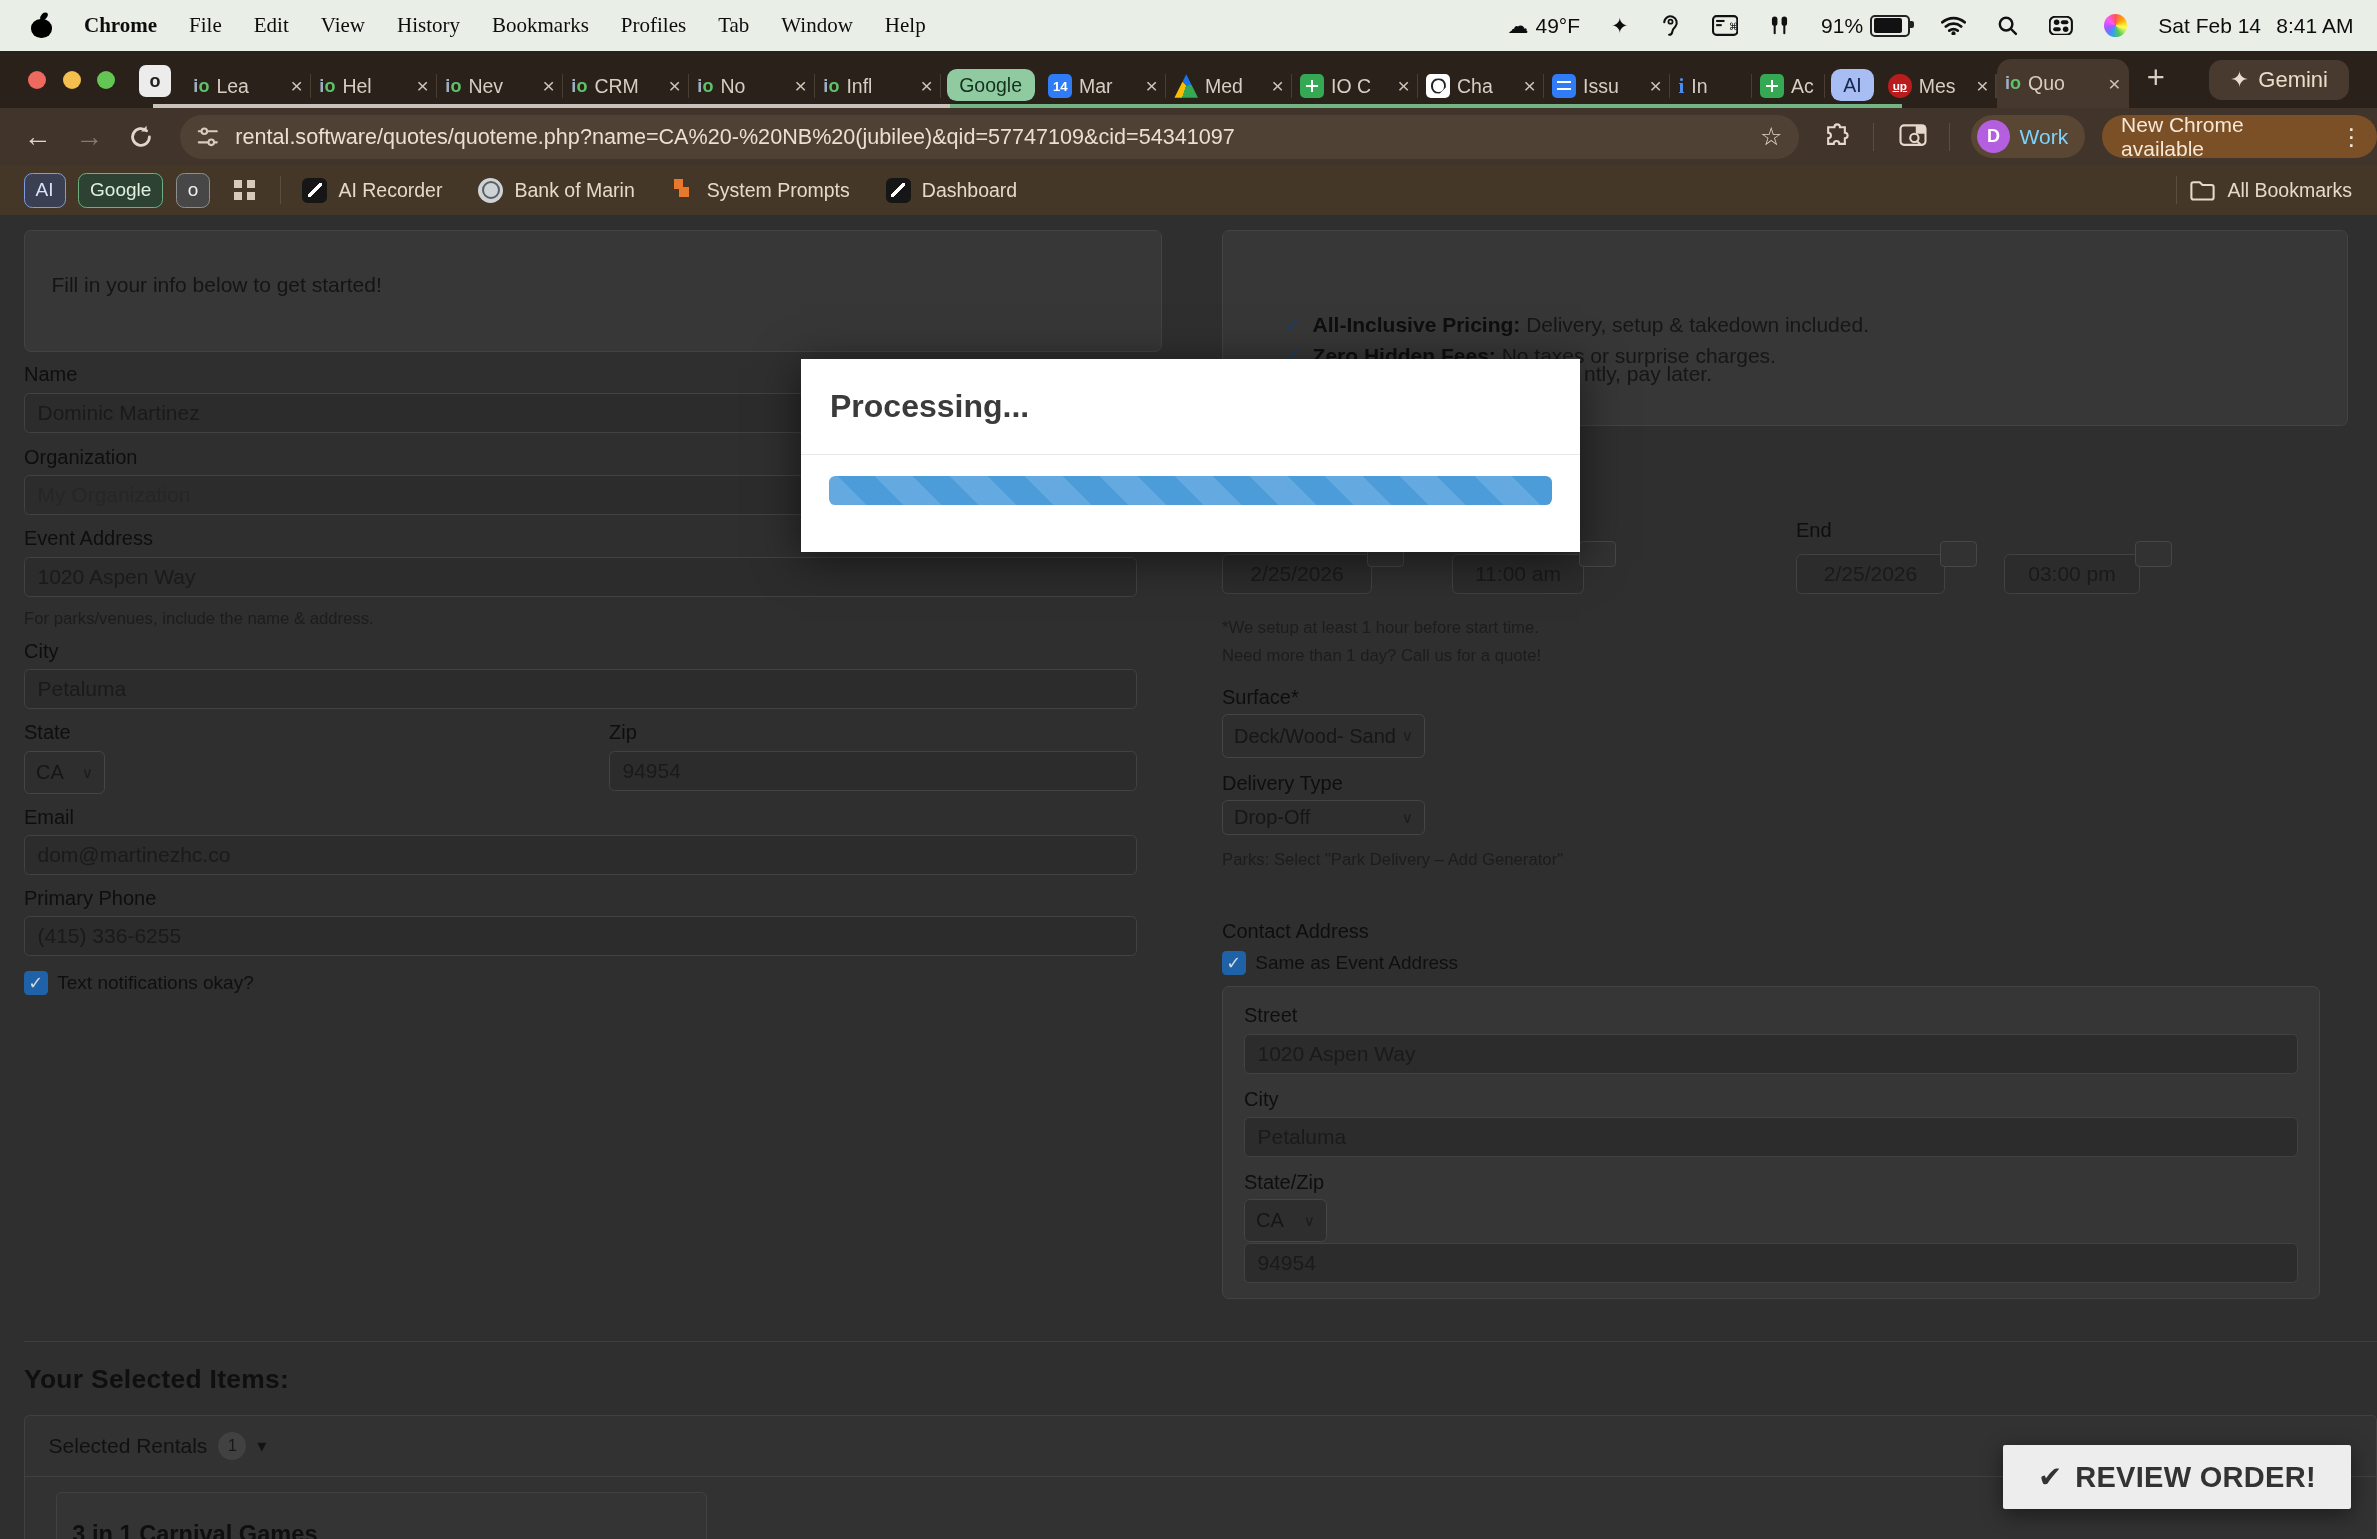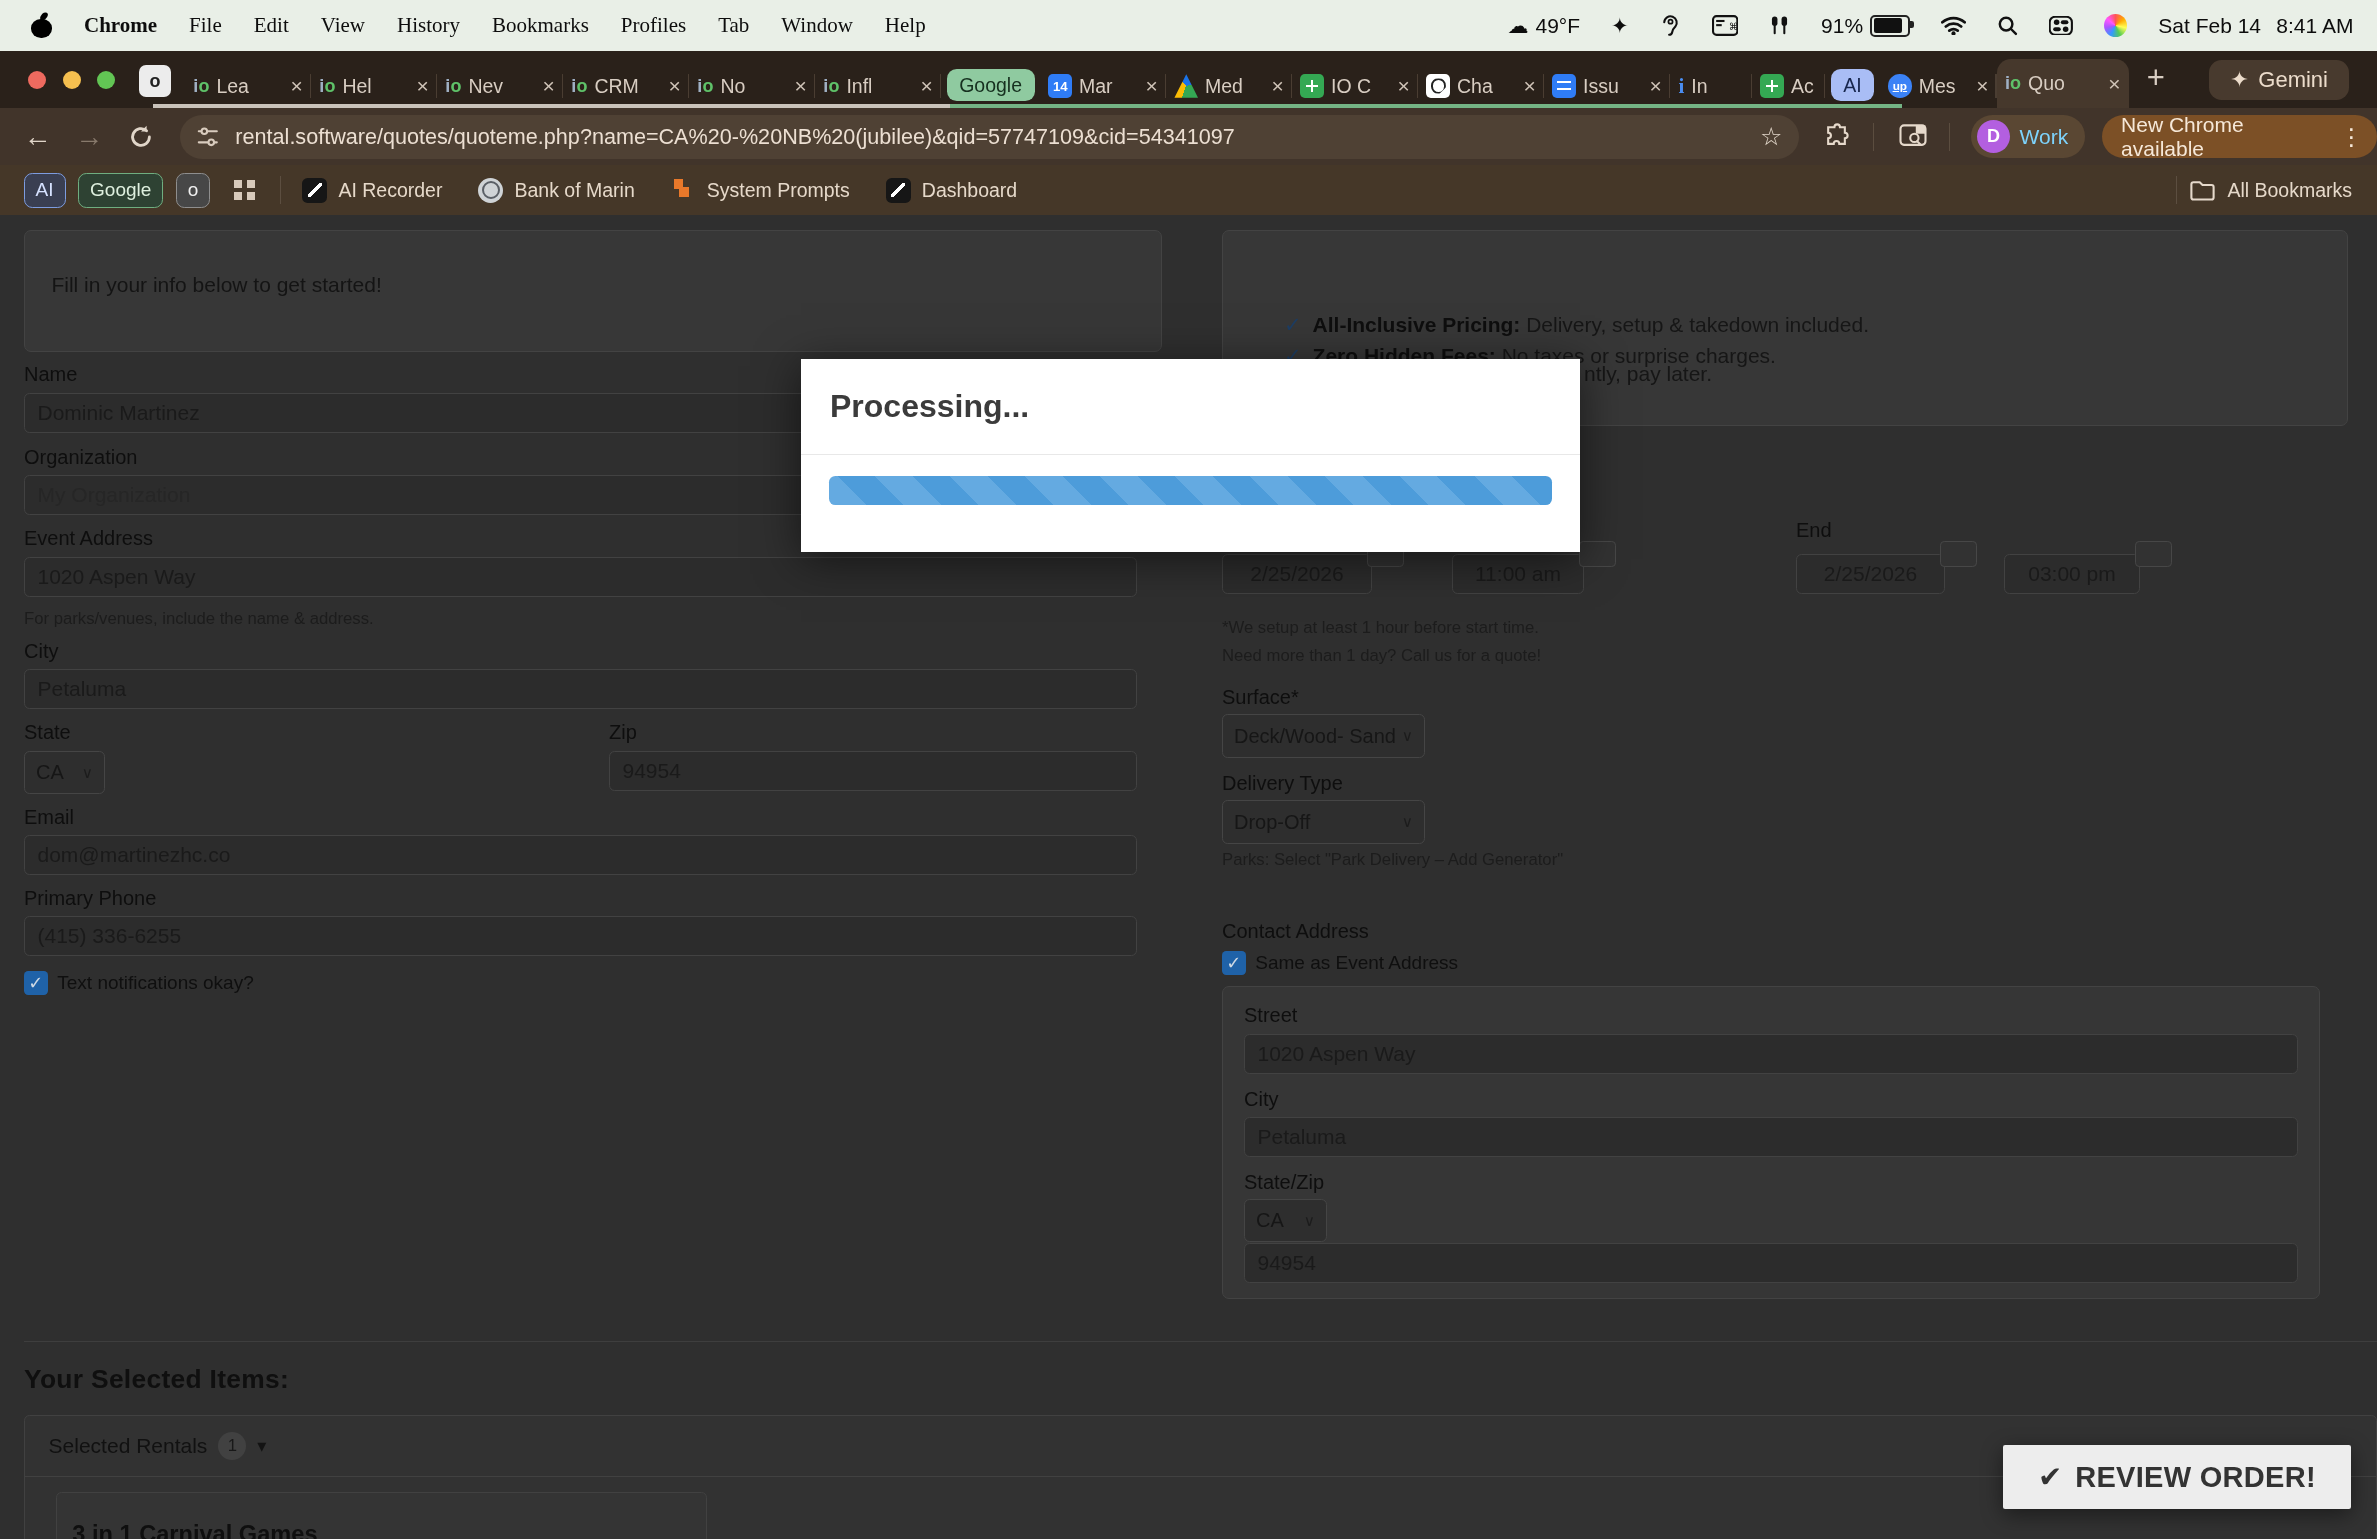--- a/index.html
+++ b/index.html
@@ -59,21 +59,21 @@
   .fsheets::before{content:"";position:absolute;inset:5.6px;background:
       linear-gradient(#fff,#fff) center/100% 2.1px no-repeat,
       linear-gradient(#fff,#fff) center/2.1px 100% no-repeat;}
   .fgpt{background:#fff;position:relative;}
   .fgpt::before{content:"";position:absolute;inset:4.2px;border:2.8px solid #222;border-radius:50%;
       clip-path:polygon(0 0,100% 0,100% 60%,60% 100%,0 100%);}
   .fdocs{background:#2f7cf6;position:relative;}
   .fdocs::before{content:"";position:absolute;left:4.9px;right:4.9px;top:6.3px;height:11.8px;
       background:repeating-linear-gradient(#fff 0 2.1px,transparent 2.1px 7px);}
   .finfo{color:#4a8df0;font-weight:800;font-size:21px;font-family:"Liberation Serif",serif;}
-  .fup{background:#3b82f6;border-radius:50%;color:#fff;font-weight:700;font-size:11.8px;text-decoration:underline;}
+  .fup{background:#b91c1c;border-radius:50%;color:#fff;font-weight:700;font-size:11.8px;text-decoration:underline;}
 
   
   .toolbar{position:absolute;top:108px;left:0;right:0;height:57px;background:#41342a;display:flex;align-items:center;}
   .navic{font-size:28px;color:#e1d6c9;margin-left:23.6px;}
   .navic.dim{color:#887a6c;}
   .reload{margin-left:23.6px;}
   .omnibox{margin-left:25px;width:1666px;height:44px;background:#4f4134;border-radius:22px;
            display:flex;align-items:center;color:#ecdfd2;font-size:21.6px;}
   .tune{margin:0 15.3px 0 16.7px;}
   .urltext{white-space:nowrap;overflow:hidden;}
@@ -484,21 +484,21 @@
     <div class="hint" style="left:1222px;top:402px;">*We setup at least 1 hour before start time.</div>
     <div class="hint" style="left:1222px;top:430px;">Need more than 1 day? Call us for a quote!</div>
 
     <div class="lbl" style="left:1222px;top:470px;">Surface*</div>
     <div class="sel" style="left:1222px;top:498px;width:203px;height:44px;">
       <span>Deck/Wood- Sand</span>
       <span style="font-size:15.3px;color:#1c1c1c;">∨</span>
     </div>
 
     <div class="lbl" style="left:1222px;top:556px;">Delivery Type</div>
-    <div class="sel" style="left:1222px;top:584px;width:203px;height:44px;">
+    <div class="sel" style="left:1222px;top:584px;width:203px;height:35px;">
       <span>Drop-Off</span>
       <span style="font-size:15.3px;color:#1c1c1c;">∨</span>
     </div>
     <div class="hint" style="left:1222px;top:634px;">Parks: Select "Park Delivery – Add Generator"</div>
 
     <div class="lbl" style="left:1222px;top:704px;">Contact Address</div>
     <div class="chkrow" style="left:1222px;top:735px;">
       <span class="chk">✓</span>
       <span>Same as Event Address</span>
     </div>

